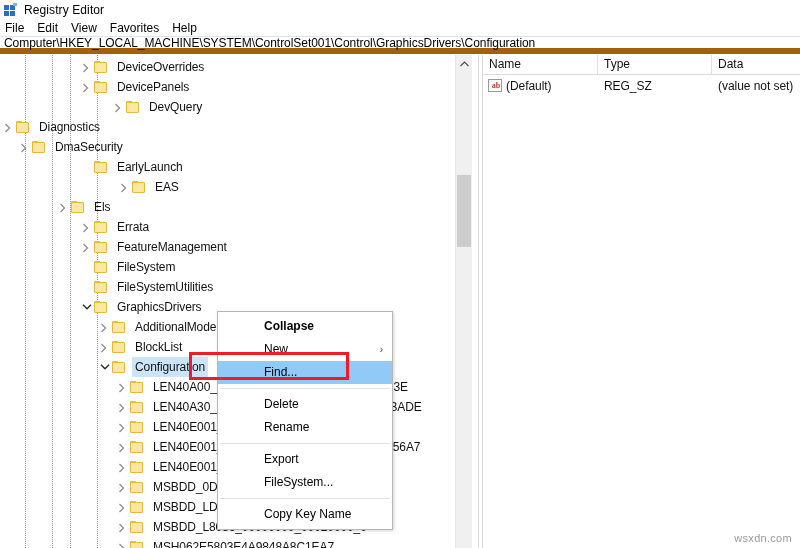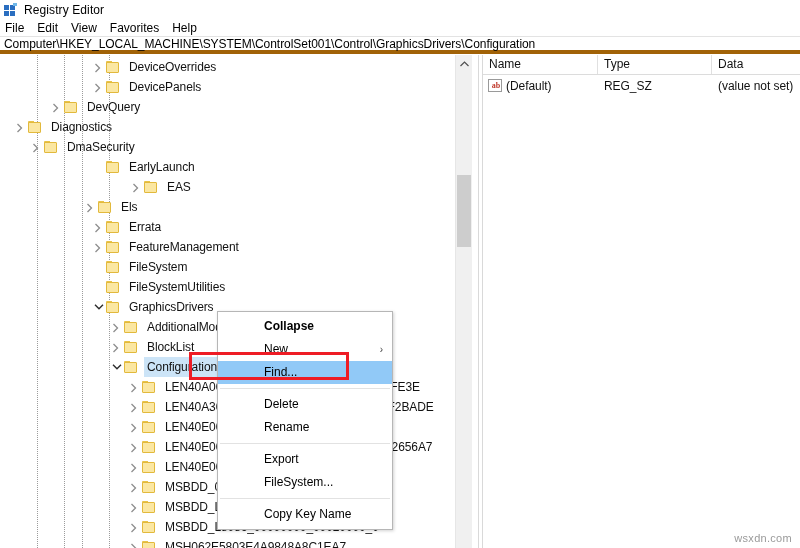--- a/index.html
+++ b/index.html
@@ -71,37 +71,37 @@
     white-space: nowrap;
   }
 
   
   .addressbar {
     position: absolute;
     left: 0; top: 36px;
     width: 800px; height: 18px;
     background: #ffffff;
     border-top: 1px solid #e3e3e3;
-    border-bottom: 4px solid #a16207;
+    border-bottom: 6px solid #a16207;
     display: flex;
     align-items: center;
     box-sizing: border-box;
     padding-left: 4px;
   }
   .addressbar .path {
     font-size: 12px;
     color: #000;
     white-space: nowrap;
     letter-spacing: -0.05px;
   }
 
   
   .pane-left {
     position: absolute;
-    left: 12px; top: 55px;
+    left: 0; top: 55px;
     width: 466px; height: 493px;
     background: #ffffff;
     overflow: hidden;
     box-sizing: border-box;
   }
   .pane-splitter {
     position: absolute;
     left: 478px; top: 55px;
     width: 3px; height: 493px;
     background: #ffffff;
@@ -382,21 +382,21 @@
             <svg width="8" height="10" viewBox="0 0 8 10">
               <path d="M1.5 1 L5.5 5 L1.5 9" stroke="#8d8d8d" stroke-width="1.3" fill="none"></path>
             </svg>
           </div>
           <div class="tfolder">
             <div class="tab"></div>
             <div class="body"></div>
           </div>
           <span class="tlabel">DevicePanels</span>
         </div>
-        <div class="tnode" style="padding-left: 36px;">
+        <div class="tnode" style="padding-left: 110px;">
           <div class="twist">
             <svg width="8" height="10" viewBox="0 0 8 10">
               <path d="M1.5 1 L5.5 5 L1.5 9" stroke="#8d8d8d" stroke-width="1.3" fill="none"></path>
             </svg>
           </div>
           <div class="tfolder">
             <div class="tab"></div>
             <div class="body"></div>
           </div>
           <span class="tlabel">DevQuery</span>
@@ -438,21 +438,21 @@
             <svg width="8" height="10" viewBox="0 0 8 10">
               <path d="M1.5 1 L5.5 5 L1.5 9" stroke="#8d8d8d" stroke-width="1.3" fill="none"></path>
             </svg>
           </div>
           <div class="tfolder">
             <div class="tab"></div>
             <div class="body"></div>
           </div>
           <span class="tlabel">EAS</span>
         </div>
-        <div class="tnode" style="padding-left: 70px;">
+        <div class="tnode" style="padding-left: 55px;">
           <div class="twist">
             <svg width="8" height="10" viewBox="0 0 8 10">
               <path d="M1.5 1 L5.5 5 L1.5 9" stroke="#8d8d8d" stroke-width="1.3" fill="none"></path>
             </svg>
           </div>
           <div class="tfolder">
             <div class="tab"></div>
             <div class="body"></div>
           </div>
           <span class="tlabel">Els</span>

